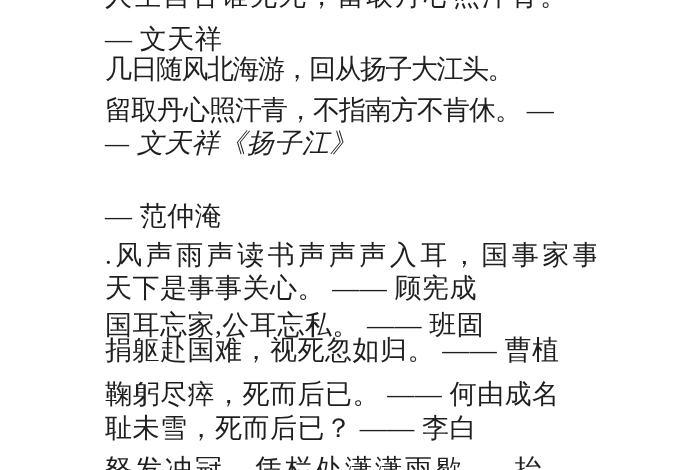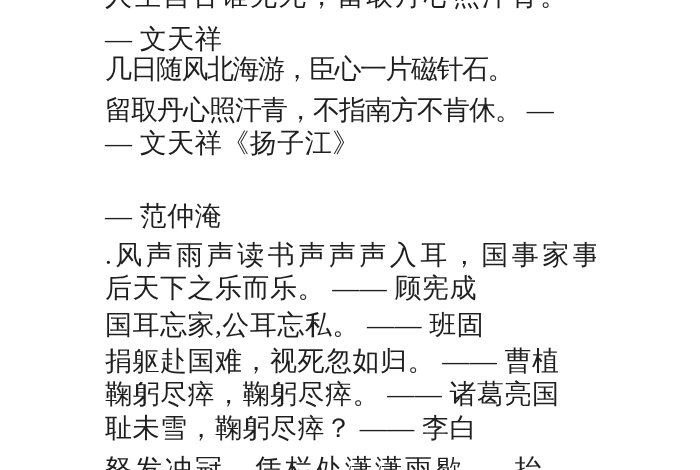--- a/index.html
+++ b/index.html
@@ -23,41 +23,41 @@
     line-height: 27px;
     white-space: pre;
     font-weight: 400;
     letter-spacing: 0.5px;
   }
   
   .l0  { top: -17px; letter-spacing: 2px; }
   .l1  { top: 26px; }
   .l2  { top: 56px;  letter-spacing: -1.5px; }
   .l3  { top: 97px;  letter-spacing: -1px; }
-  .l4  { top: 130px; }
+  .l4  { top: 130px; font-style: italic; }
   .l5  { top: 168px; letter-spacing: -0.5px; }
   .l6  { top: 203px; }
   .l7  { top: 242px; letter-spacing: 3.5px; }
   .l8  { top: 275px; }
   .l9  { top: 312px; }
-  .l10 { top: 348px; text-align: center; }
+  .l10 { top: 337px; text-align: center; }
   .l11 { top: 381px; }
   .l12 { top: 415px; }
   .l13 { top: 456px; letter-spacing: 3px; }
 </style>
 </head>
 <body>
 
 <div class="page">
   <div class="line l0">人生自古谁无死，留取丹心照汗青。</div>
   <div class="line l1">— 文天祥</div>
-  <div class="line l2">几日随风北海游，臣心一片磁针石。</div>
+  <div class="line l2">几日随风北海游，回从扬子大江头。</div>
   <div class="line l3">留取丹心照汗青，不指南方不肯休。 —</div>
   <div class="line l4">— 文天祥《扬子江》</div>
   <div class="line l6">— 范仲淹</div>
   <div class="line l7">.风声雨声读书声声声入耳，国事家事</div>
-  <div class="line l8">后天下之乐而乐。 —— 顾宪成</div>
+  <div class="line l8">天下是事事关心。 —— 顾宪成</div>
   <div class="line l9">国耳忘家,公耳忘私。 —— 班固</div>
   <div class="line l10">捐躯赴国难，视死忽如归。 —— 曹植</div>
-  <div class="line l11">鞠躬尽瘁，鞠躬尽瘁。 —— 诸葛亮国</div>
-  <div class="line l12">耻未雪，鞠躬尽瘁？ —— 李白</div>
+  <div class="line l11">鞠躬尽瘁，死而后已。 —— 何由成名</div>
+  <div class="line l12">耻未雪，死而后已？ —— 李白</div>
   <div class="line l13">怒发冲冠，凭栏处潇潇雨歇。  抬</div>
 </div>
 
 </body></html>

